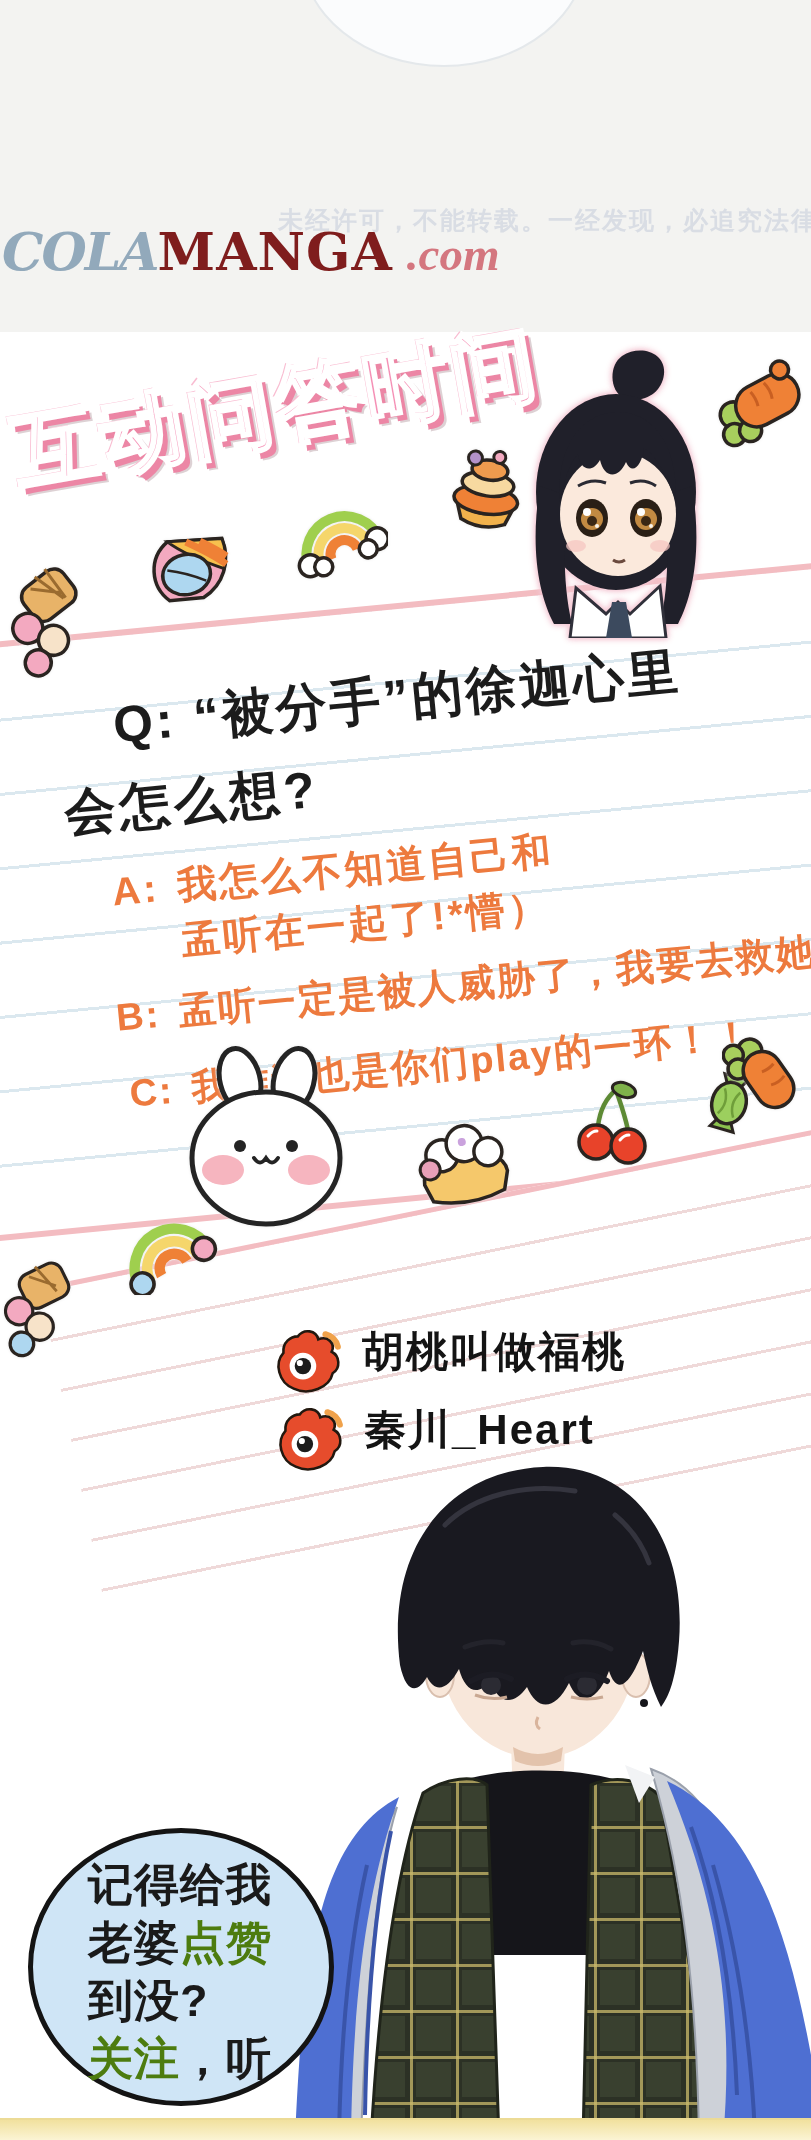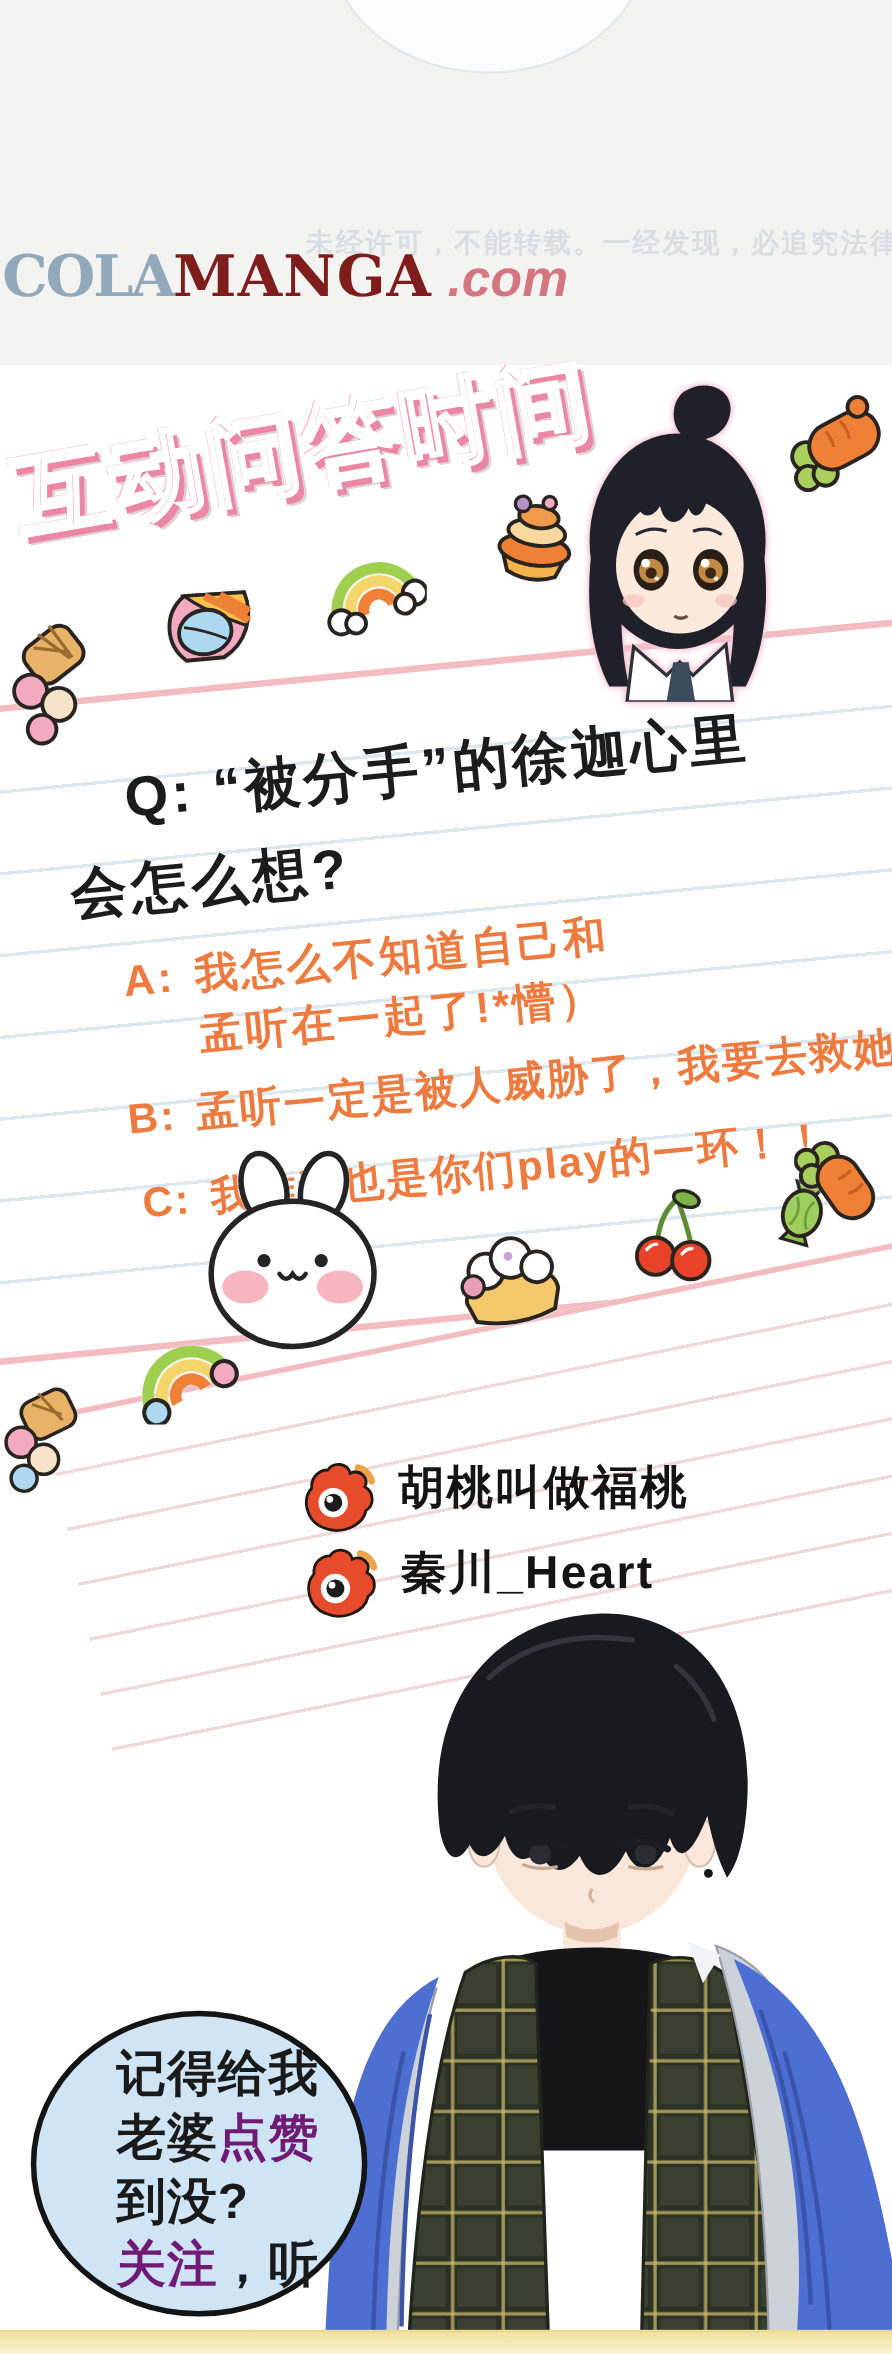--- a/index.html
+++ b/index.html
@@ -6,23 +6,23 @@
   .page{position:relative;width:811px;height:2140px;overflow:hidden;background:#ffffff;
         font-family:"Liberation Sans",sans-serif;}
   
   .top-strip{position:absolute;left:0;top:0;width:811px;height:332px;background:#f3f3f1;}
   .top-ellipse{position:absolute;left:300px;top:-165px;width:284px;height:228px;
         background:#fbfcfd;border:2px solid #e4e8eb;border-radius:50%;}
   .watermark{position:absolute;top:204px;left:278px;width:540px;font-size:25px;font-weight:bold;
         color:#d9dde4;letter-spacing:2px;white-space:nowrap;}
   .logo1{position:absolute;left:2px;top:226px;white-space:nowrap;font-family:"DejaVu Serif",serif;
         font-weight:bold;font-size:52px;line-height:1;}
-  .logo-cola{color:#92a9bb;letter-spacing:-2px;}
+  .logo-cola{color:#92a9bb;font-style:italic;letter-spacing:-2px;}
   .logo-manga{color:#7f1d1d;letter-spacing:1px;}
-  .logo-dotcom{color:#d4767f;font-family:Liberation Sans, sans-serif;font-style:italic;font-size:47px;margin-left:14px;}
+  .logo-dotcom{color:#d4767f;font-family:Liberation Serif, serif;font-style:italic;font-size:47px;margin-left:14px;}
   .logo2{position:absolute;left:0px;top:281px;font-size:47px;line-height:1;font-weight:bold;font-style:italic;
         color:#c2a06b;letter-spacing:0px;}
   
   .banner{position:absolute;left:14px;top:398px;transform:rotate(-10deg);transform-origin:0 50%;
         font-size:84px;font-weight:900;letter-spacing:5px;color:#f591b6;white-space:nowrap;
         -webkit-text-stroke:3px #ffffff;
         text-shadow:5px 7px 0 #ec86a5,-2px -2px 0 #f9bcd1,7px 9px 0 rgba(120,70,85,.25);}
   
   .note1{position:absolute;left:-70px;top:648px;width:1000px;height:585px;background:#ffffff;
         transform:rotate(-5.5deg);transform-origin:0 0;
@@ -46,23 +46,23 @@
   .weibo1{left:266px;top:1324px;}
   .weibo2{left:268px;top:1402px;}
   .weibo-icon{width:80px;height:76px;flex:0 0 auto;}
   .weibo-name{margin-left:16px;font-size:42px;font-weight:900;color:#141414;letter-spacing:2px;white-space:nowrap;}
   
   .abs{position:absolute;}
   .sticker{filter:drop-shadow(0 0 1.5px #e8e8e8);}
   
   .bubble{position:absolute;left:28px;top:1828px;width:306px;height:278px;border-radius:50%;
         background:#cfe5f6;border:5px solid #141414;box-sizing:border-box;}
-  .bubble-text{position:absolute;left:106px;top:1856px;font-size:45px;line-height:58px;font-weight:600;
+  .bubble-text{position:absolute;left:88px;top:1856px;font-size:45px;line-height:58px;font-weight:600;
         color:#1a1a1a;letter-spacing:1px;white-space:nowrap;}
-  .red{color:#701a75;}
+  .red{color:#4d7c0f;}
   
   .bottom-bar{position:absolute;left:0;bottom:0;width:811px;height:20px;
         background:linear-gradient(180deg,#f1e19e,#fbf4d4);border-top:2px solid #ecdb96;}
 </style>
 </head>
 <body>
 
 <div class="page">
 
   <div class="top-strip"></div>

